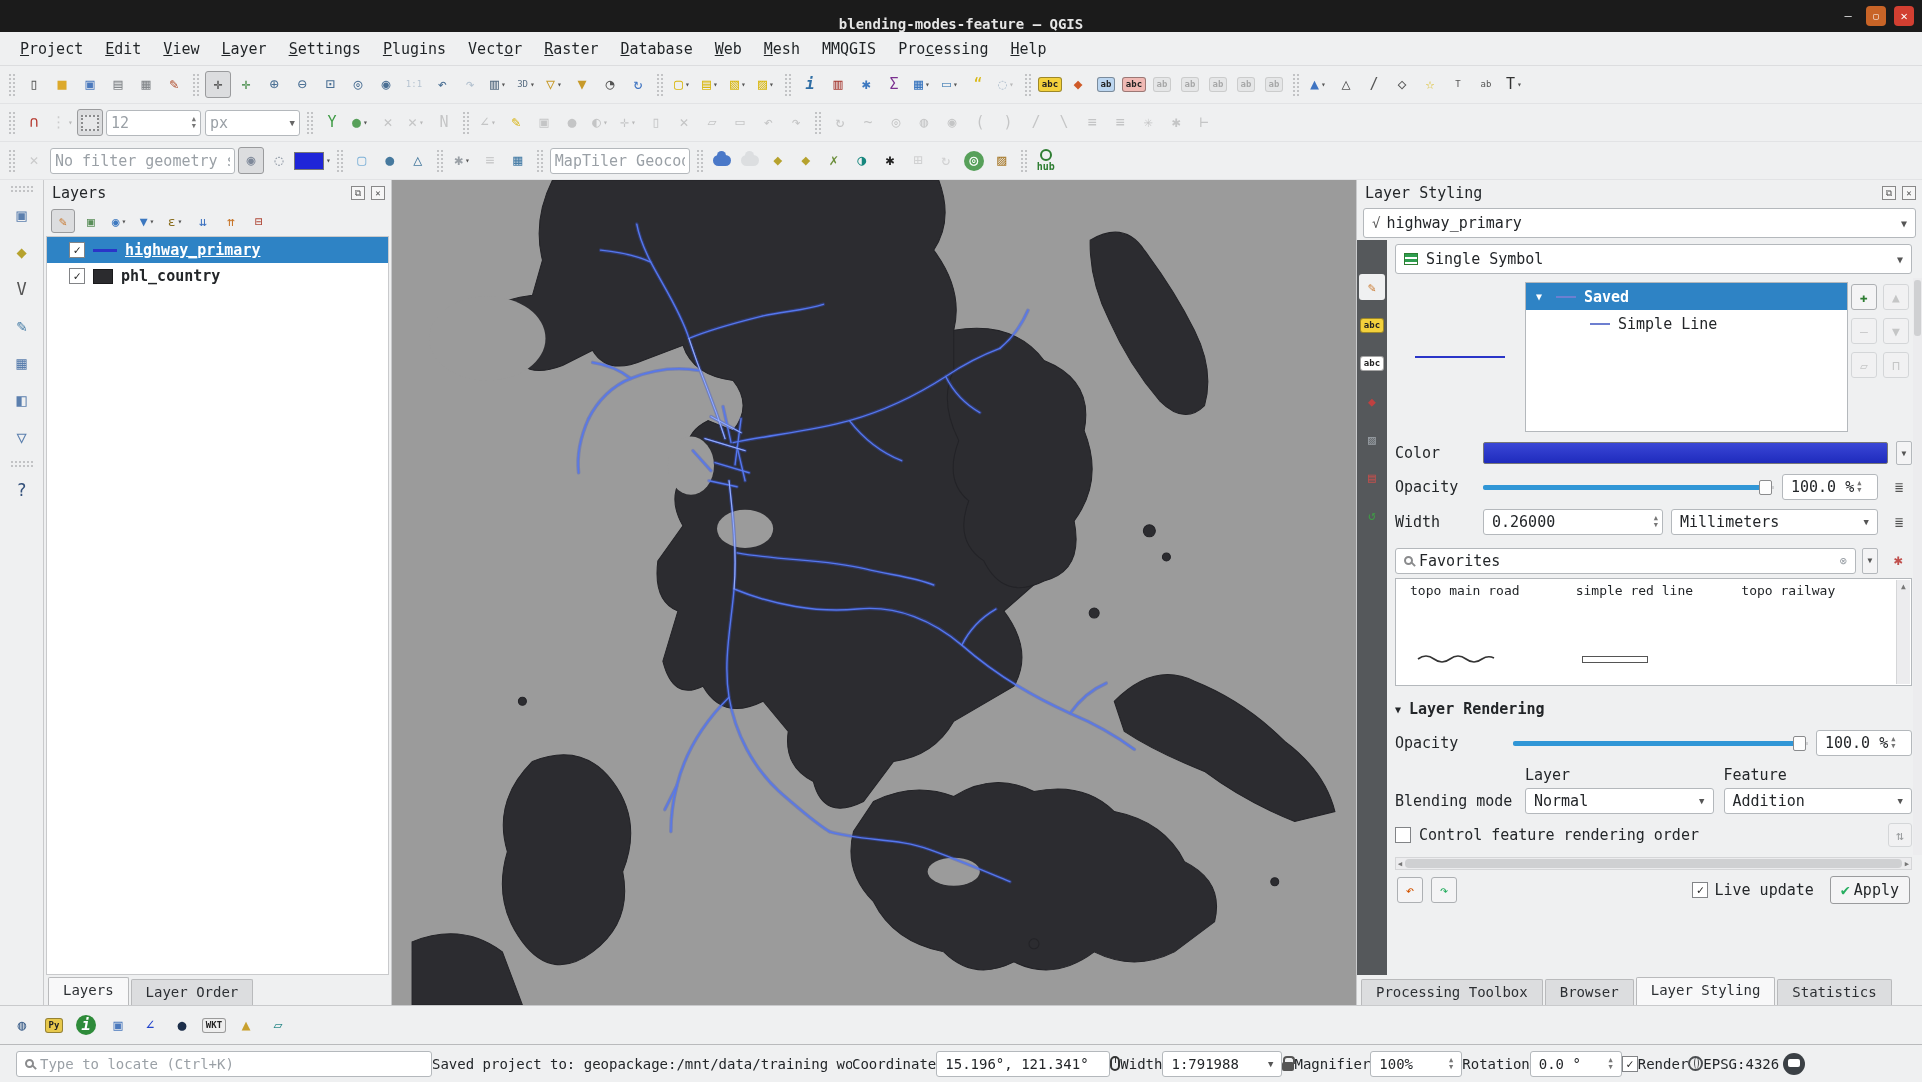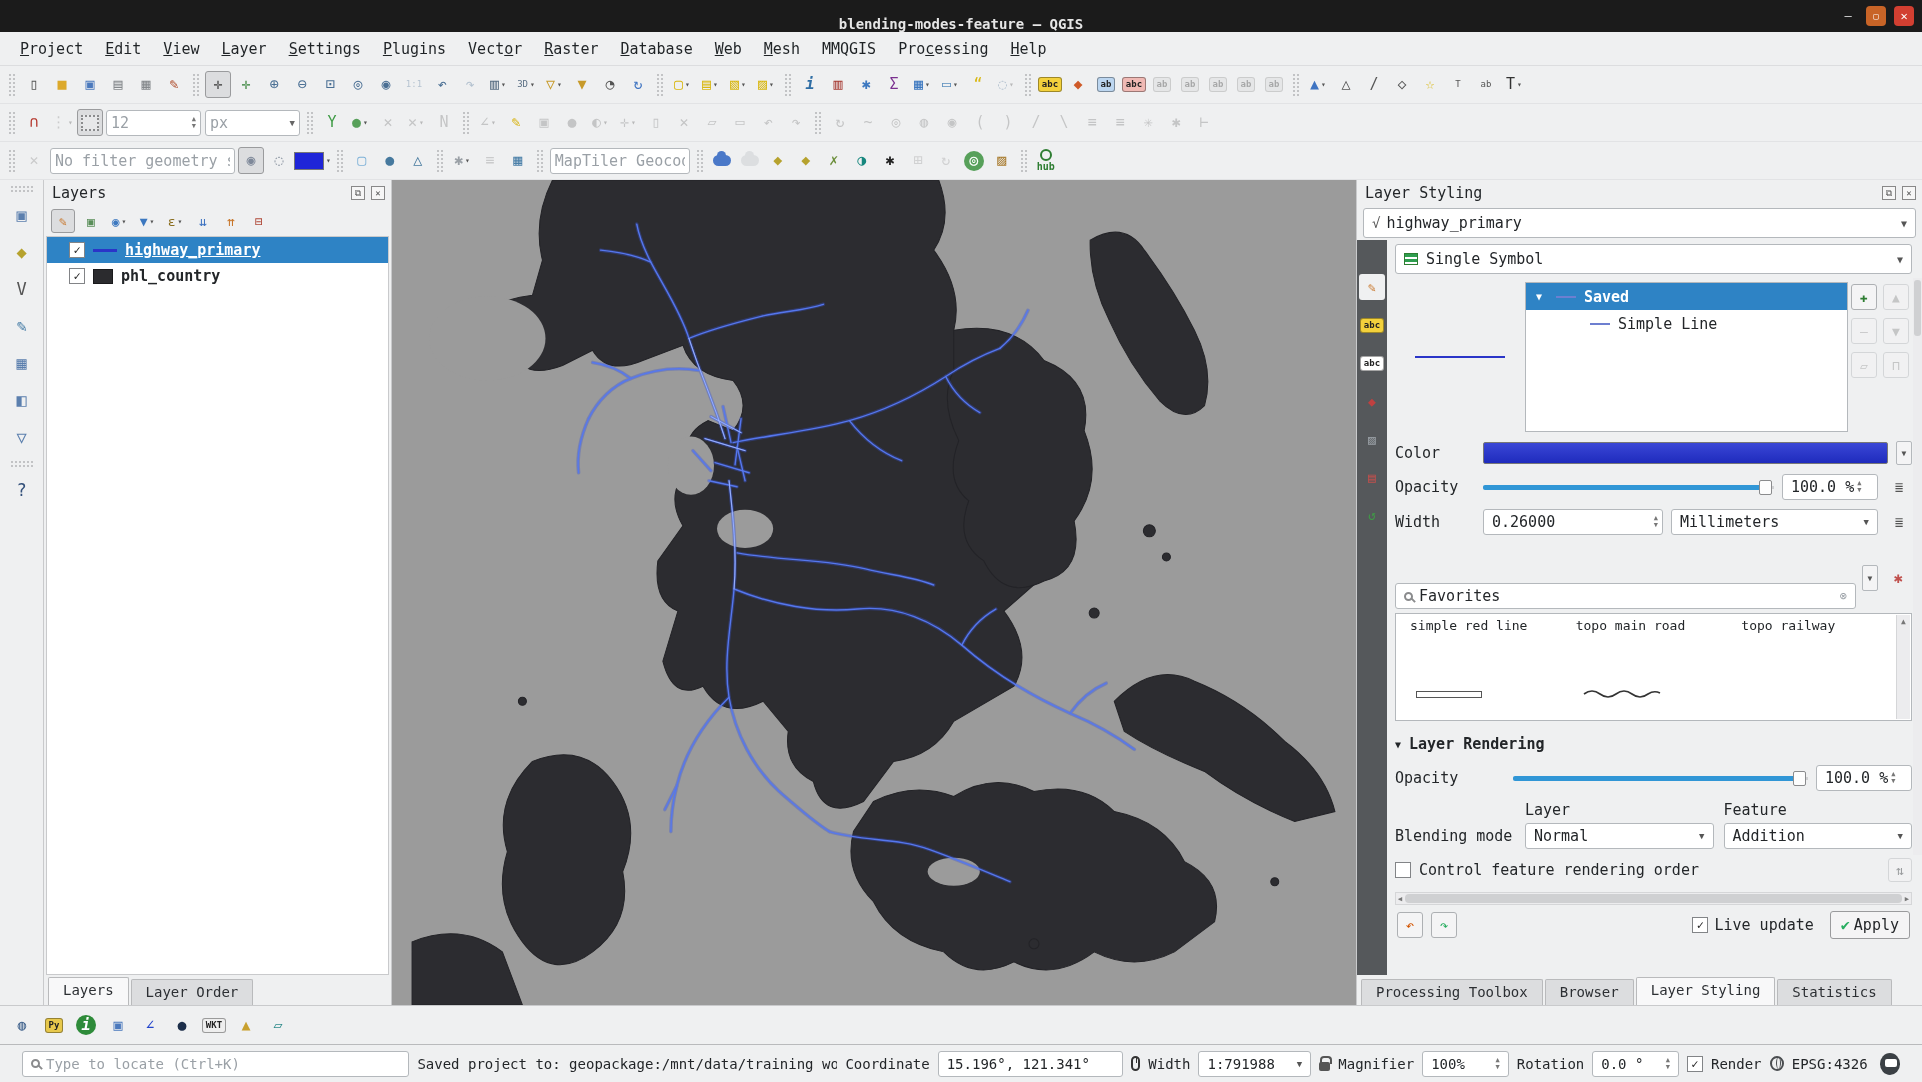--- a/index.html
+++ b/index.html
@@ -104,21 +104,21 @@
   .mini-dd { width:16px; height:24px; border:1px solid #b4b8bc; border-radius:2px; background:#f4f4f5; display:flex; align-items:center; justify-content:center; font-size:8px; color:#555; }
   .slider { flex:1; height:18px; position:relative; }
   .slider .track { position:absolute; top:8px; left:0; right:0; height:3px; background:#cfd0d2; }
   .slider .fill { position:absolute; top:7px; left:0; width:97%; height:5px; background:#3096d6; border-radius:2px; }
   .slider .handle { position:absolute; top:2px; right:2px; width:13px; height:15px; background:#fdfdfd; border:1px solid #8a8b8d; border-radius:2px; }
   .spinbox { display:flex; align-items:center; border:1px solid #b4b8bc; border-radius:3px; background:#fff; height:26px; padding:0 4px 0 8px; }
   .ddov { width:26px; height:26px; border:1px solid transparent; display:flex; align-items:center; justify-content:center; color:#555; font-size:14px; }
   .unit-combo { display:flex; align-items:center; border:1px solid #b4b8bc; border-radius:3px; background:#fff; height:26px; padding:0 8px; }
 
   .fav-row { display:flex; align-items:center; gap:6px; margin-top:12px; flex:0 0 auto; }
-  .search-field { flex:1; display:flex; align-items:center; border:1px solid #b4b8bc; border-radius:3px; background:#fff; height:26px; padding:0 8px; gap:6px;margin-top:36px; }
+  .search-field { flex:1; display:flex; align-items:center; border:1px solid #b4b8bc; border-radius:3px; background:#fff; height:26px; padding:0 8px; gap:6px; }
   .search-field input { border:none; outline:none; flex:1; font:inherit; color:#232629; }
   .mag { width:9px; height:9px; border:2px solid #8a8b8d; border-radius:50%; position:relative; flex:0 0 auto; }
   .mag::after { content:""; position:absolute; width:6px; height:2px; background:#8a8b8d; transform:rotate(45deg); right:-5px; bottom:-2px; }
   .clear-x { color:#9aa0a6; font-size:12px; }
   .fav-list { height:108px; background:#fff; border:1px solid #b4b8bc; margin-top:4px; position:relative; display:flex; padding:4px 14px 0 14px; gap:10px; flex:0 0 auto; }
   .fav-item { flex:1; font-size:13px; color:#232629; position:relative; }
   .fav-item .prev { position:absolute; top:68px; left:6px; }
   .prev-rect { width:66px; height:7px; border:1px solid #555; }
   .fav-scroll { position:absolute; right:1px; top:1px; bottom:1px; width:14px; background:#ececee; border-left:1px solid #d5d6d8; display:flex; justify-content:center; padding-top:2px; font-size:8px; color:#777; }
 
@@ -134,21 +134,21 @@
   .hscroll { height:13px; margin-top:10px; background:#ececee; border:1px solid #d5d6d8; display:flex; align-items:center; justify-content:space-between; padding:0 2px; font-size:7px; color:#777; flex:0 0 auto; }
   .hscroll .thumb { flex:1; height:9px; background:#cfd0d2; border-radius:4px; margin:0 3px; }
   .sp-actions { display:flex; align-items:center; gap:8px; padding:6px 2px; flex:0 0 auto; }
   .undo-redo { width:26px; height:26px; border:1px solid #adb0b3; border-radius:3px; background:#f4f4f5; display:flex; align-items:center; justify-content:center; font-size:14px; }
   .apply-btn { margin-left:8px; border:1px solid #9a9b9d; border-radius:3px; background:#f4f4f5; height:28px; padding:0 10px; display:flex; align-items:center; gap:4px; font-size:15px; }
   .vscroll { position:absolute; right:0; top:38px; bottom:120px; width:9px; background:#ececee; }
   .vscroll .thumb { position:absolute; top:2px; left:1px; width:7px; height:56px; background:#cfd0d2; border-radius:3px; }
 
   
   .plugin-row { flex:0 0 39px; background:#eff0f1; border-top:1px solid #c9cacc; display:flex; align-items:center; padding:0 8px; gap:4px; }
-  .statusbar { flex:0 0 38px; background:#eff0f1; border-top:1px solid #b9babc; display:flex; align-items:center; padding:0 22px; gap:8px; font-size:14px; }
+  .statusbar { flex:0 0 38px; background:#eff0f1; border-top:1px solid #b9babc; display:flex; align-items:center; padding:0 16px; gap:0; font-size:14px; }
   .sb-box { display:flex; align-items:center; border:1px solid #b4b8bc; border-radius:3px; background:#fff; height:26px; padding:0 8px; gap:6px; }
   .sb-box input { border:none; outline:none; font:inherit; color:#232629; width:100%; background:transparent; }
   .sb-box input::placeholder { color:#9aa0a6; }
   .lockico { width:12px; height:9px; background:#555; border-radius:2px; position:relative; margin-top:5px; }
   .lockico::before { content:""; position:absolute; top:-6px; left:1px; width:8px; height:6px; border:2px solid #555; border-bottom:none; border-radius:4px 4px 0 0; }
   .globe { width:15px; height:15px; border-radius:50%; border:2px solid #4a4d50; position:relative; }
   .globe::before { content:""; position:absolute; left:4px; top:-1px; width:3px; height:12px; border-left:1.5px solid #4a4d50; border-right:1.5px solid #4a4d50; border-radius:50%; }
   .msgbubble { width:22px; height:22px; border-radius:50%; background:#3b4045; position:relative; margin-left:4px; }
   .msgbubble::before { content:""; position:absolute; left:5px; top:6px; width:12px; height:8px; background:#fff; border-radius:2px; }
   .mouseico { width:10px; height:15px; border:2px solid #333; border-radius:5px; position:relative; }
@@ -839,24 +839,24 @@
               <span class="mag"></span>
               <input value="Favorites" style="">
               <span class="clear-x">⊗</span>
             </span>
             <span class="mini-dd" style="height:26px">▼</span>
             <span class="tbtn">
                 <span class="gl" style="color:#c0504d">✱</span>
               </span>
           </div>
           <div class="fav-list" id="favlist">
-            <div class="fav-item"><span>simple red line</span><span class="prev"><span class="prev-rect" style="display: inline-block;"></span></span></div>
-              <div class="fav-item"><span>topo main road</span><span class="prev"><svg width="80" height="14">
+            <div class="fav-item"><span>topo main road</span><span class="prev"><svg width="80" height="14">
                     <path d="M2,8 q8,-6 16,0 q8,6 16,0 q8,-6 16,0 q8,6 16,0 q6,-4 12,-1" fill="none" stroke="#333" stroke-width="1.6"></path>
                   </svg></span></div>
+              <div class="fav-item"><span>simple red line</span><span class="prev"><span class="prev-rect" style="display: inline-block;"></span></span></div>
               <div class="fav-item"><span>topo railway</span><span class="prev"></span></div>
               <div class="fav-scroll">▲</div>
           </div>
 
           <div class="lr-header">
             <span class="exp">▼</span>
             <span>Layer Rendering</span>
           </div>
 
           <div class="prop-row" style="margin-top:12px">
@@ -958,21 +958,21 @@
       </span>
     </div>
 
   <div class="statusbar">
     <span class="sb-box" style="width:416px">
       <span class="mag"></span>
       <input placeholder="Type to locate (Ctrl+K)" style="">
     </span>
     <span class="saved-text">Saved project to: geopackage:/mnt/data/training_worksho</span>
     <span class="sb-label">Coordinate</span>
-    <span class="sb-box" style="width:198px">
+    <span class="sb-box" style="width:174px">
       <input value="15.196°, 121.341°" style="">
     </span>
     <span class="mouseico"></span>
     <span class="sb-label">Width</span>
     <span class="sb-box" style="width:120px">
       <span style="flex:1">1:791988</span>
       <span style="font-size:9px;color:#555">▼</span>
     </span>
     <span class="lockico"></span>
     <span class="sb-label">Magnifier</span>

